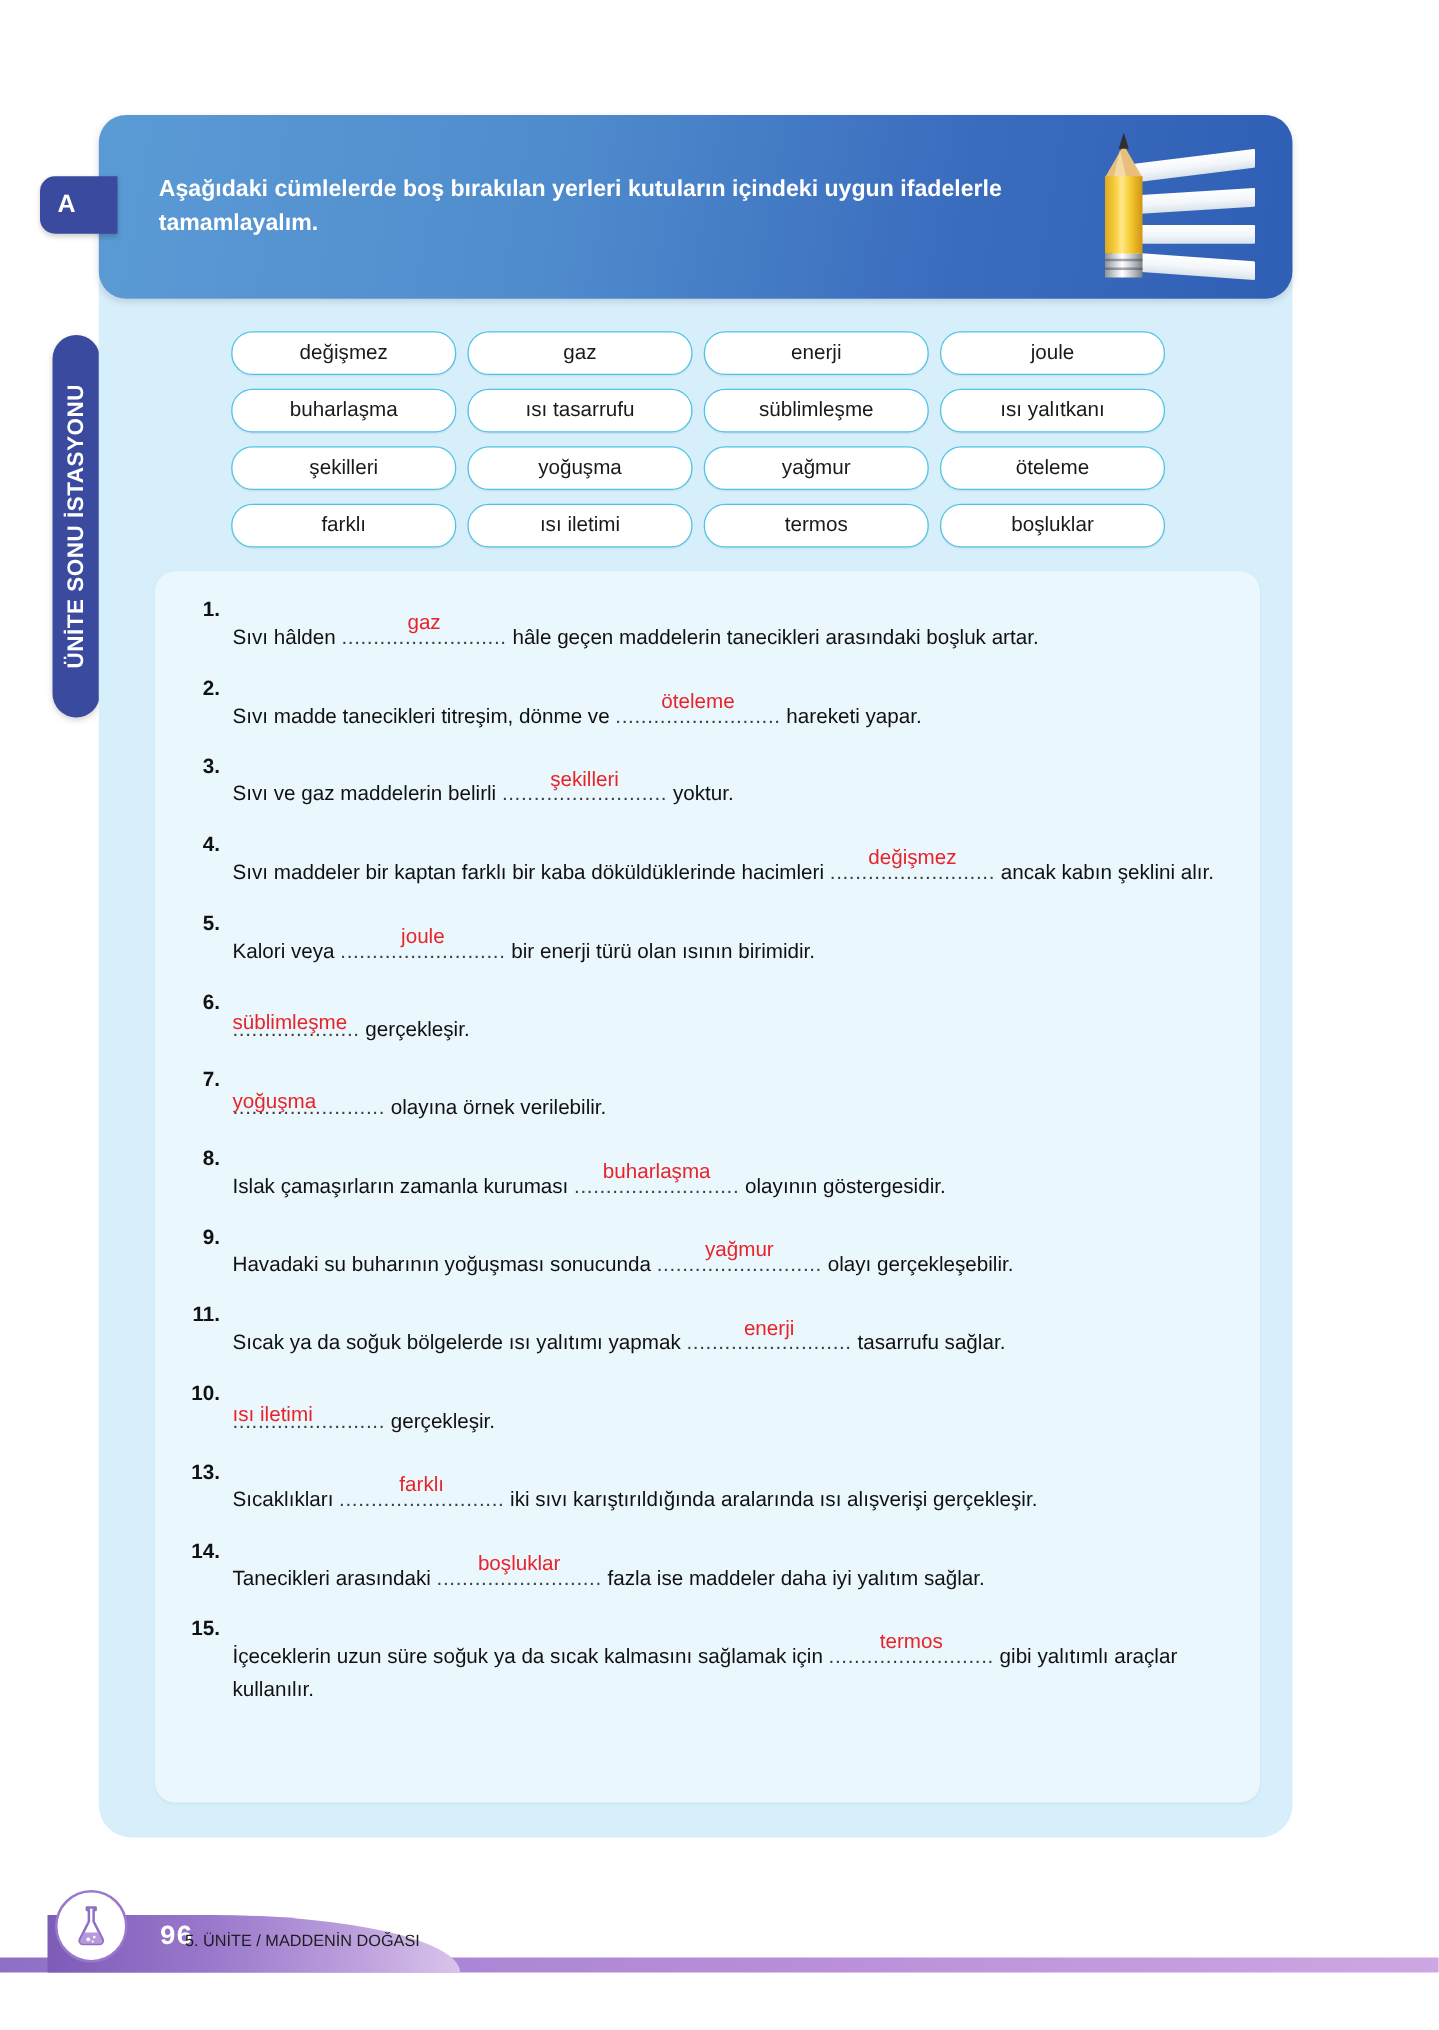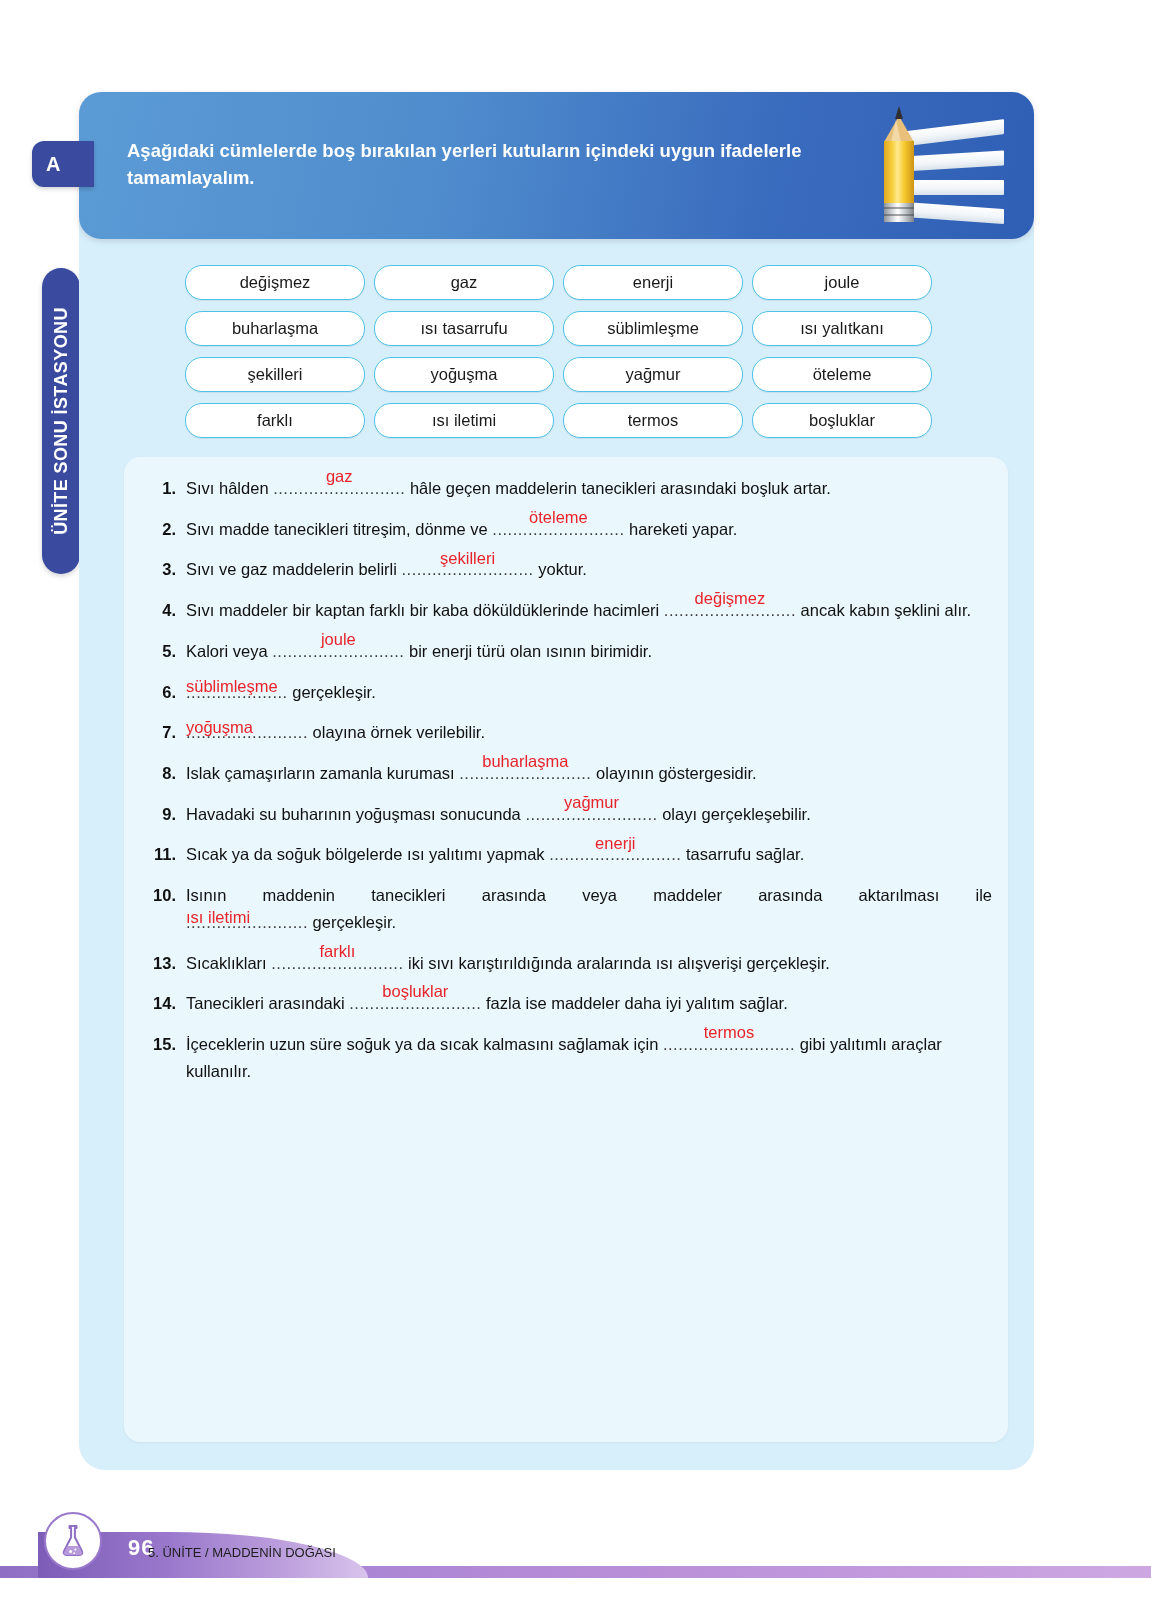--- a/index.html
+++ b/index.html
@@ -236,20 +236,21 @@
     font-size: 16.5px;
     font-weight: bold;
     color: #111111;
     line-height: 1.62;
   }
   .qbody {
     flex: 1 1 auto;
     font-size: 16.5px;
     color: #111111;
     line-height: 1.62;
+    margin-top: 22px;
   }
   .qbody.justify { text-align: justify; }
   .qbody.justify > .lineA { text-align-last: justify; }
 
   
   .blank {
     position: relative;
     display: inline-block;
     vertical-align: baseline;
     height: 1em;
@@ -426,21 +427,20 @@
           <div class="qnum">9.</div>
           <div class="qbody">Havadaki su buharının yoğuşması sonucunda <span class="blank"><span class="dots">..........................</span><span class="ans">yağmur</span></span> olayı gerçekleşebilir.</div>
         </div>
         <div class="qitem">
           <div class="qnum">11.</div>
           <div class="qbody">Sıcak ya da soğuk bölgelerde ısı yalıtımı yapmak <span class="blank"><span class="dots">..........................</span><span class="ans">enerji</span></span> tasarrufu sağlar.</div>
         </div>
         <div class="qitem">
           <div class="qnum">10.</div>
           <div class="qbody justify">
-            <div class="lineA">Isının maddenin tanecikleri arasında veya maddeler arasında aktarılması ile</div>
             <div><span class="blank ans-low ans-left"><span class="dots">........................</span><span class="ans">ısı iletimi</span></span> gerçekleşir.</div>
           </div>
         </div>
         <div class="qitem">
           <div class="qnum">13.</div>
           <div class="qbody">Sıcaklıkları <span class="blank"><span class="dots">..........................</span><span class="ans">farklı</span></span> iki sıvı karıştırıldığında aralarında ısı alışverişi gerçekleşir.</div>
         </div>
         <div class="qitem">
           <div class="qnum">14.</div>
           <div class="qbody">Tanecikleri arasındaki <span class="blank"><span class="dots">..........................</span><span class="ans">boşluklar</span></span> fazla ise maddeler daha iyi yalıtım sağlar.</div>

